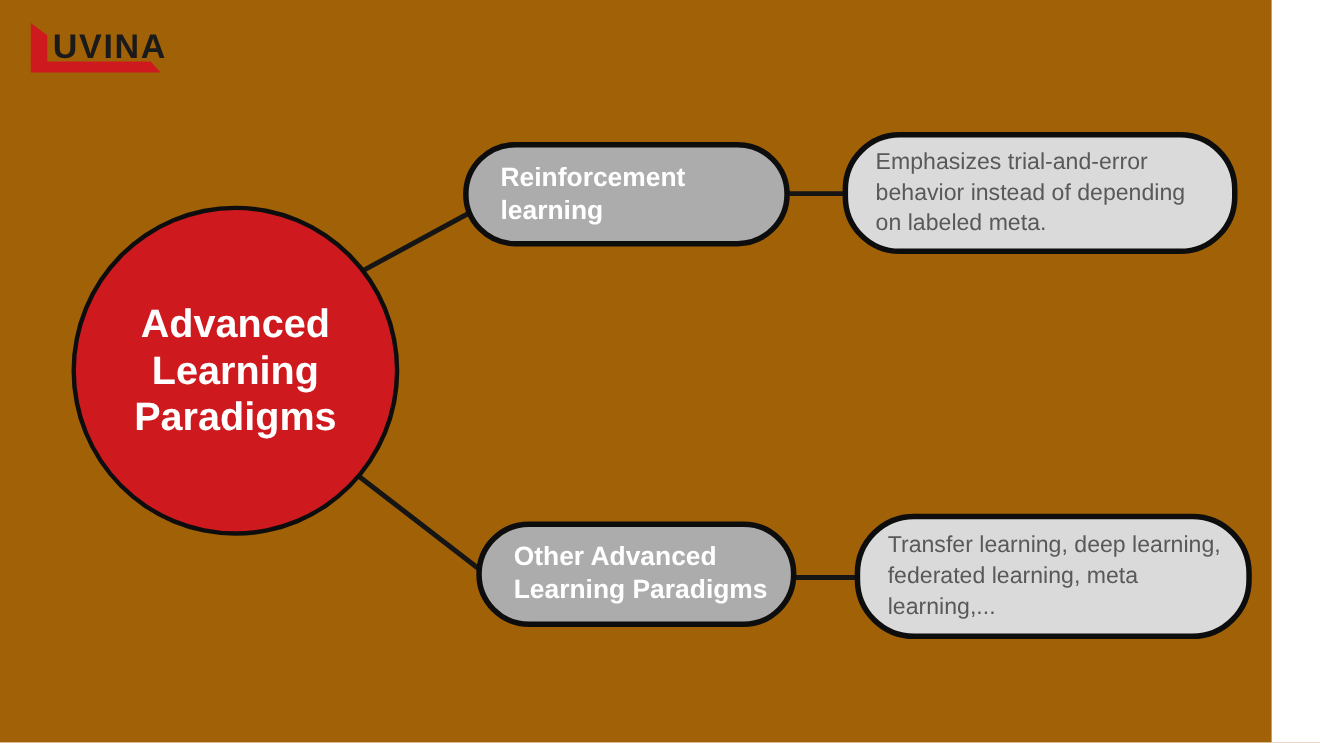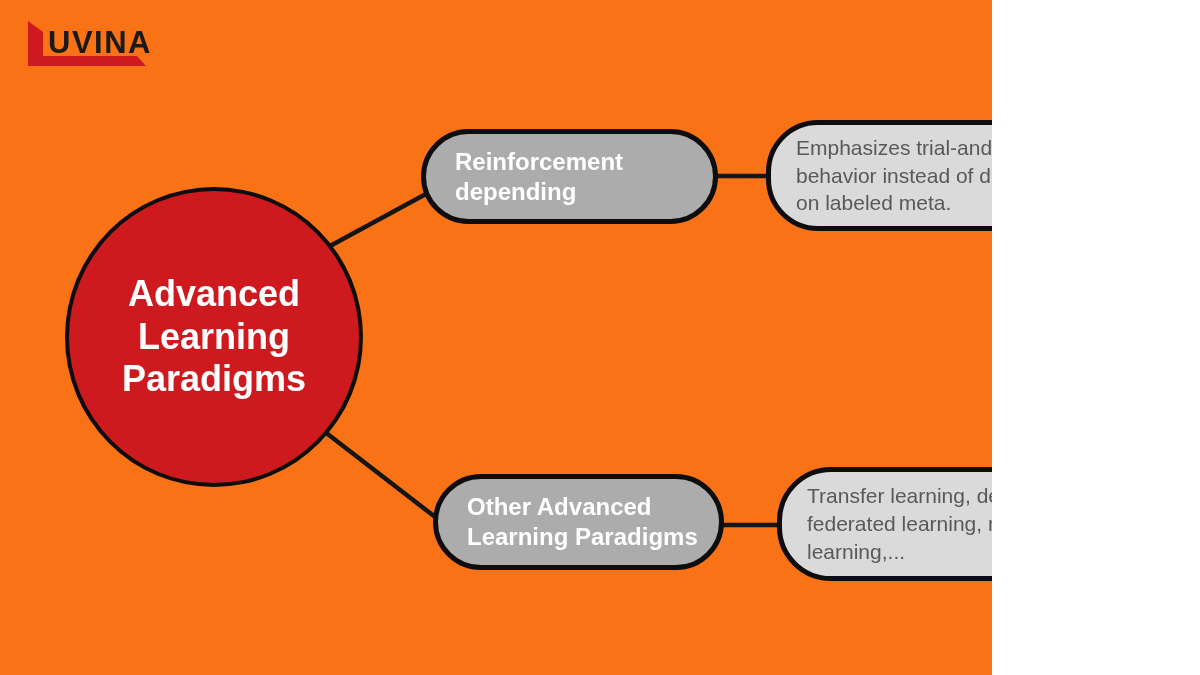--- a/index.html
+++ b/index.html
@@ -3,23 +3,23 @@
 <meta charset="utf-8">
 <style>
   html, body {
     margin: 0;
     padding: 0;
     background: #ffffff;
     font-family: "Liberation Sans", sans-serif;
   }
   .canvas {
     position: relative;
-    width: 992px;
+    width: 1156px;
     height: 675px;
-    background: #f97316;
+    background: #a16207;
     overflow: hidden;
   }
   
   .logo {
     position: absolute;
     left: 12px;
     top: 8px;
     width: 150px;
     height: 62px;
   }
@@ -129,21 +129,21 @@
     <line x1="325" y1="432" x2="452" y2="530" stroke="#151515" stroke-width="4.5" stroke-linecap="round"></line>
     <line x1="710" y1="176" x2="774" y2="176" stroke="#151515" stroke-width="4.5" stroke-linecap="round"></line>
     <line x1="716" y1="525" x2="785" y2="525" stroke="#151515" stroke-width="4.5" stroke-linecap="round"></line>
   </svg>
 
   <div class="shape center-circle">
     <div class="label">Advanced Learning Paradigms</div>
   </div>
 
   <div class="shape branch-node node-1">
-    <div class="label">Reinforcement depending</div>
+    <div class="label">Reinforcement learning</div>
   </div>
   <div class="shape desc-box desc-1">
     <div class="label">Emphasizes trial-and-error behavior instead of depending on labeled meta.</div>
   </div>
 
   <div class="shape branch-node node-2">
     <div class="label">Other Advanced Learning Paradigms</div>
   </div>
   <div class="shape desc-box desc-2">
     <div class="label">Transfer learning, deep learning, federated learning, meta learning,...</div>

